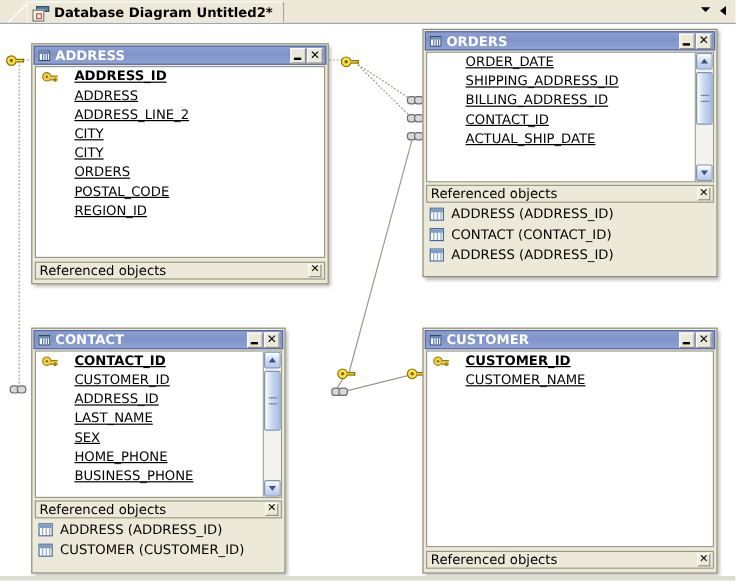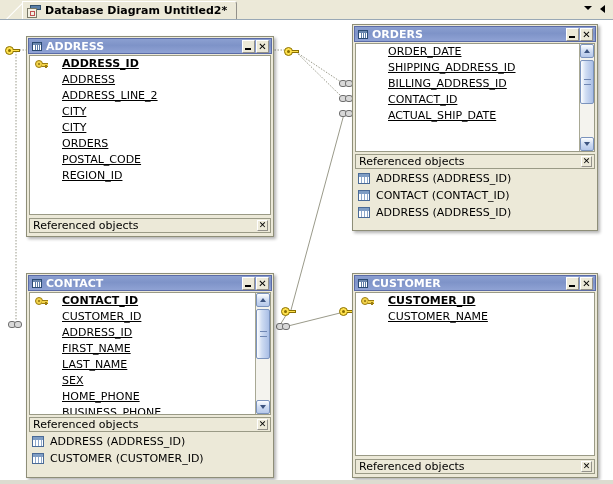--- a/index.html
+++ b/index.html
@@ -571,21 +571,21 @@
         <span class="tbl-icon">
             <i style="left:2px"></i>
             <i style="left:5px"></i>
             <i style="left:8px"></i>
           </span>
         <span>ADDRESS (ADDRESS_ID)</span>
       </div>
     </div>
   </div>
 
-  <div class="twin" id="win-contact" style="left:26px; top:253px; width:248px; height:205px;">
+  <div class="twin" id="win-contact" style="left:26px; top:253px; width:212px; height:205px;">
     <div class="twin-title">
       <span class="twin-title-icon">
         <i style="left:2px"></i>
           <i style="left:4px"></i>
           <i style="left:6px"></i>
       </span>
       <span class="twin-title-text">CONTACT</span>
       <span class="twin-btns">
         <span class="wbtn min"></span>
         <span class="wbtn close">✕</span>
@@ -595,21 +595,20 @@
       <div class="col-row pk">
         <span class="key-icon">
             <span class="kring"></span>
             <span class="kstem"></span>
             <span class="ktooth"></span>
           </span>
         <span>CONTACT_ID</span>
       </div>
       <div class="col-row"><span>CUSTOMER_ID</span></div>
       <div class="col-row"><span>ADDRESS_ID</span></div>
-      <div class="col-row"><span>FIRST_NAME</span></div>
       <div class="col-row"><span>LAST_NAME</span></div>
       <div class="col-row"><span>SEX</span></div>
       <div class="col-row"><span>HOME_PHONE</span></div>
       <div class="col-row"><span>BUSINESS_PHONE</span></div>
       <div class="vsb">
         <span class="vsb-btn up"></span>
         <span class="vsb-thumb" style="top:16px; height:50px;"></span>
         <span class="vsb-btn dn"></span>
       </div>
     </div>

